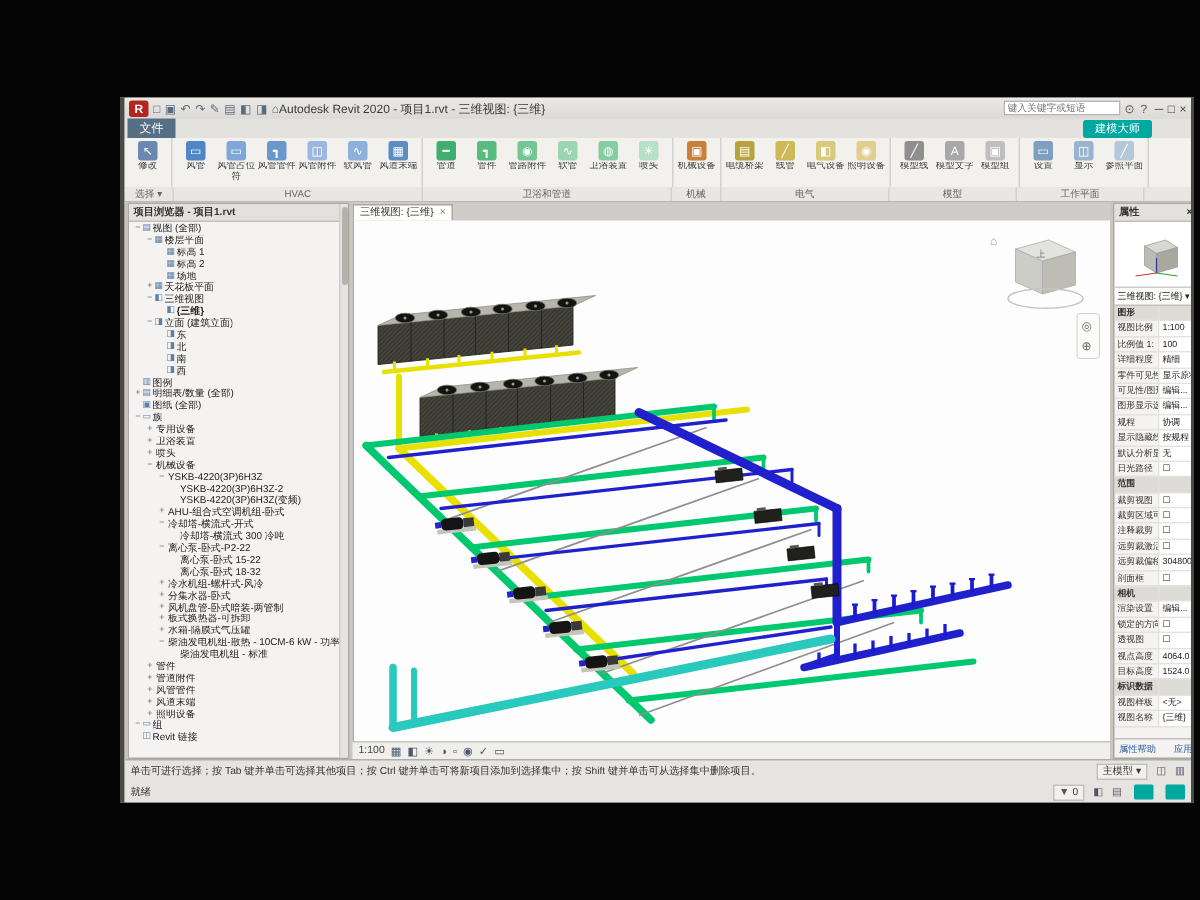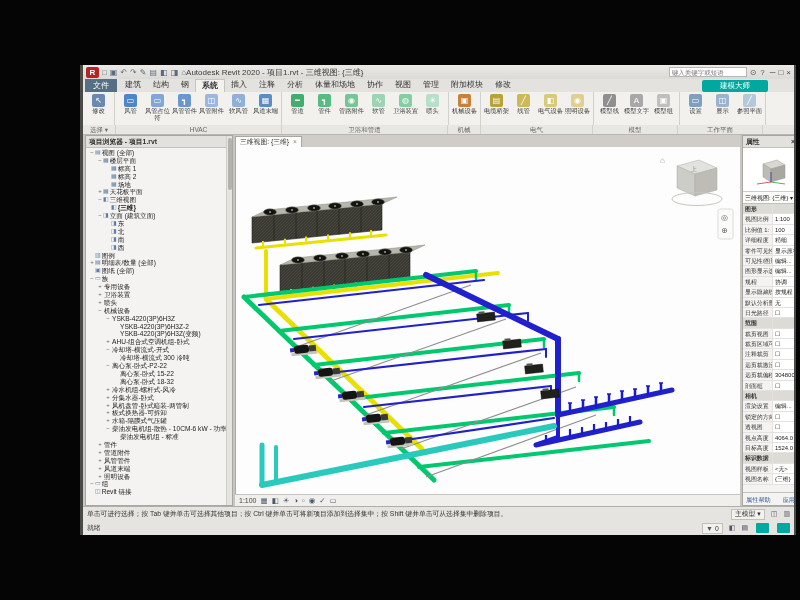--- a/index.html
+++ b/index.html
@@ -15,21 +15,21 @@
   .title-text{flex:1;white-space:nowrap;overflow:hidden;color:#3a3a3a;}
   .tsearch{width:78px;height:10px;background:#fff;border:1px solid #b8b6b2;font-size:6.5px;padding:0 2px;color:#888;margin-right:3px;}
   .tbicons{display:flex;gap:4px;color:#555;font-size:8px;align-items:center;}
   .winbtns{display:flex;gap:3px;margin-left:5px;color:#444;font-size:8px;}
 
   
   .tabrow{position:absolute;left:0;top:14px;width:100%;height:13px;background:#e4e2de;display:flex;align-items:flex-end;padding-left:2px;}
   .ftab{font-size:8px;padding:0 8px;line-height:13px;background:#556f84;color:#fff;margin-right:2px;}
   .rtab{font-size:8px;padding:0 6px;line-height:12px;color:#333;white-space:nowrap;}
   .rtab.active{background:#f2f1ee;border:1px solid #c6c4bf;border-bottom:none;font-weight:bold;}
-  .plugin-btn{position:absolute;right:26px;top:1px;height:12px;background:#00a9a0;color:#fff;font-size:7.5px;padding:0 18px;line-height:12px;border-radius:2px;}
+  .plugin-btn{position:absolute;right:26px;top:1px;height:12px;background:#00a9a0;color:#fff;font-size:7.5px;padding:0 8px;line-height:12px;border-radius:2px;}
 
   
   .ribbon{position:absolute;left:0;top:27px;width:100%;height:33px;background:#f2f1ee;display:flex;overflow:hidden;}
   .rnames{position:absolute;left:0;top:60px;width:100%;height:10px;background:#e9e7e3;display:flex;border-bottom:1px solid #b9b7b2;}
   .rpanel{border-right:1px solid #d3d1cc;display:flex;padding:1px 2px;}
   .rbtns{display:flex;align-items:flex-start;}
   .rbtn{width:27px;display:flex;flex-direction:column;align-items:center;font-size:6.3px;color:#3c3c3c;cursor:default;}
   .sw{width:13px;height:13px;border-radius:2px;background:#8a8a8a;color:#fff;font-size:8px;display:flex;align-items:center;justify-content:center;margin-top:1px;}
   .rbl{text-align:center;line-height:1.1;margin-top:1px;max-height:15px;overflow:hidden;word-break:break-all;}
   .rpname{font-size:6.5px;color:#666;text-align:center;line-height:10px;border-right:1px solid #d3d1cc;}
@@ -110,36 +110,20 @@
       <div class="winbtns">
 
       <span>─</span>
           <span>□</span>
           <span>×</span>
         </div>
     </div>
 
     <div class="tabrow">
       <div class="ftab">文件</div>
-      <div style="display:flex">
-
-      <div class="rtab">建筑</div>
-          <div class="rtab">结构</div>
-          <div class="rtab">钢</div>
-          <div class="rtab active">系统</div>
-          <div class="rtab">插入</div>
-          <div class="rtab">注释</div>
-          <div class="rtab">分析</div>
-          <div class="rtab">体量和场地</div>
-          <div class="rtab">协作</div>
-          <div class="rtab">视图</div>
-          <div class="rtab">管理</div>
-          <div class="rtab">附加模块</div>
-          <div class="rtab">修改</div>
-        </div>
       <div class="plugin-btn">建模大师</div>
     </div>
 
     <div class="ribbon">
       <div class="rpanel">
           <div class="rbtns">
             <div class="rbtn">
               <span class="sw" style="background: rgb(106, 136, 176);">↖</span>
               <span class="rbl">修改</span>
             </div>

